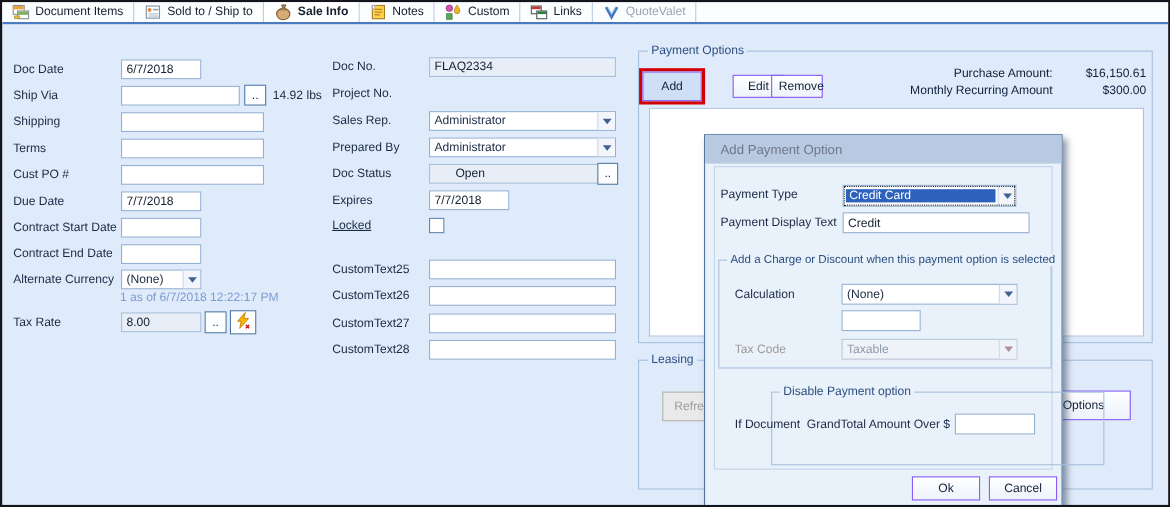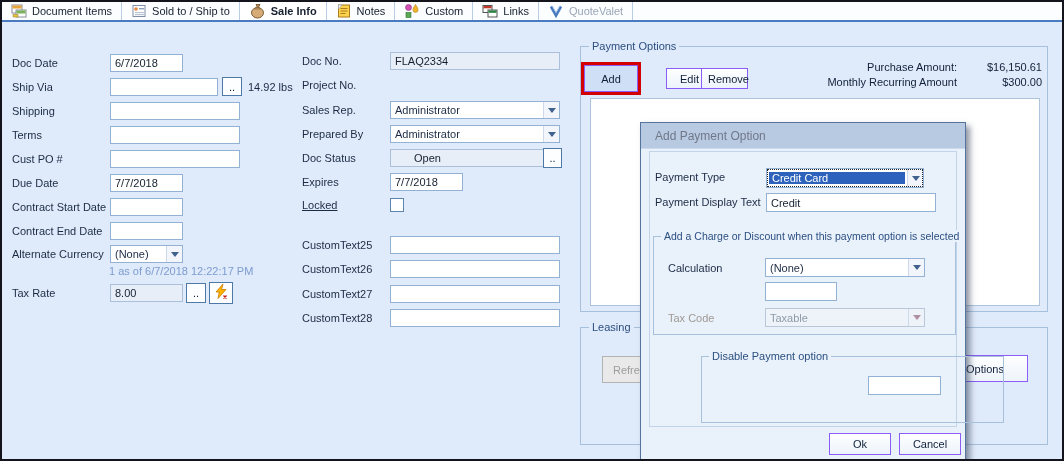--- a/index.html
+++ b/index.html
@@ -277,19 +277,20 @@
     <div class="combo disabled" style="left:124px;top:185px;width:160px;height:19px;gap:48px;">
       <span class="ctext">Taxable</span>
       <span class="arrow">
           <span class="tri"></span>
         </span>
     </div>
 
     <div class="dgrp" style="left:12px;top:233px;width:303px;height:67px;margin-left:48px;">
       <span class="dgrp-title">Disable Payment option</span>
     </div>
+    <div class="dlbl" style="left:27px;top:257px;white-space:pre;">If Document  GrandTotal Amount Over $</div>
     <input class="field" style="left: 227px; top: 253px; width: 73px; height: 19px;">
 
     <button class="pushbtn" style="left:188px;top:310px;width:62px;height:22px;"><span class="ak">Ok</span></button>
     <button class="pushbtn" style="left:258px;top:310px;width:62px;height:22px;"><span class="ak">Cancel</span></button>
   </div>
 
 </div>
 
 </body></html>

